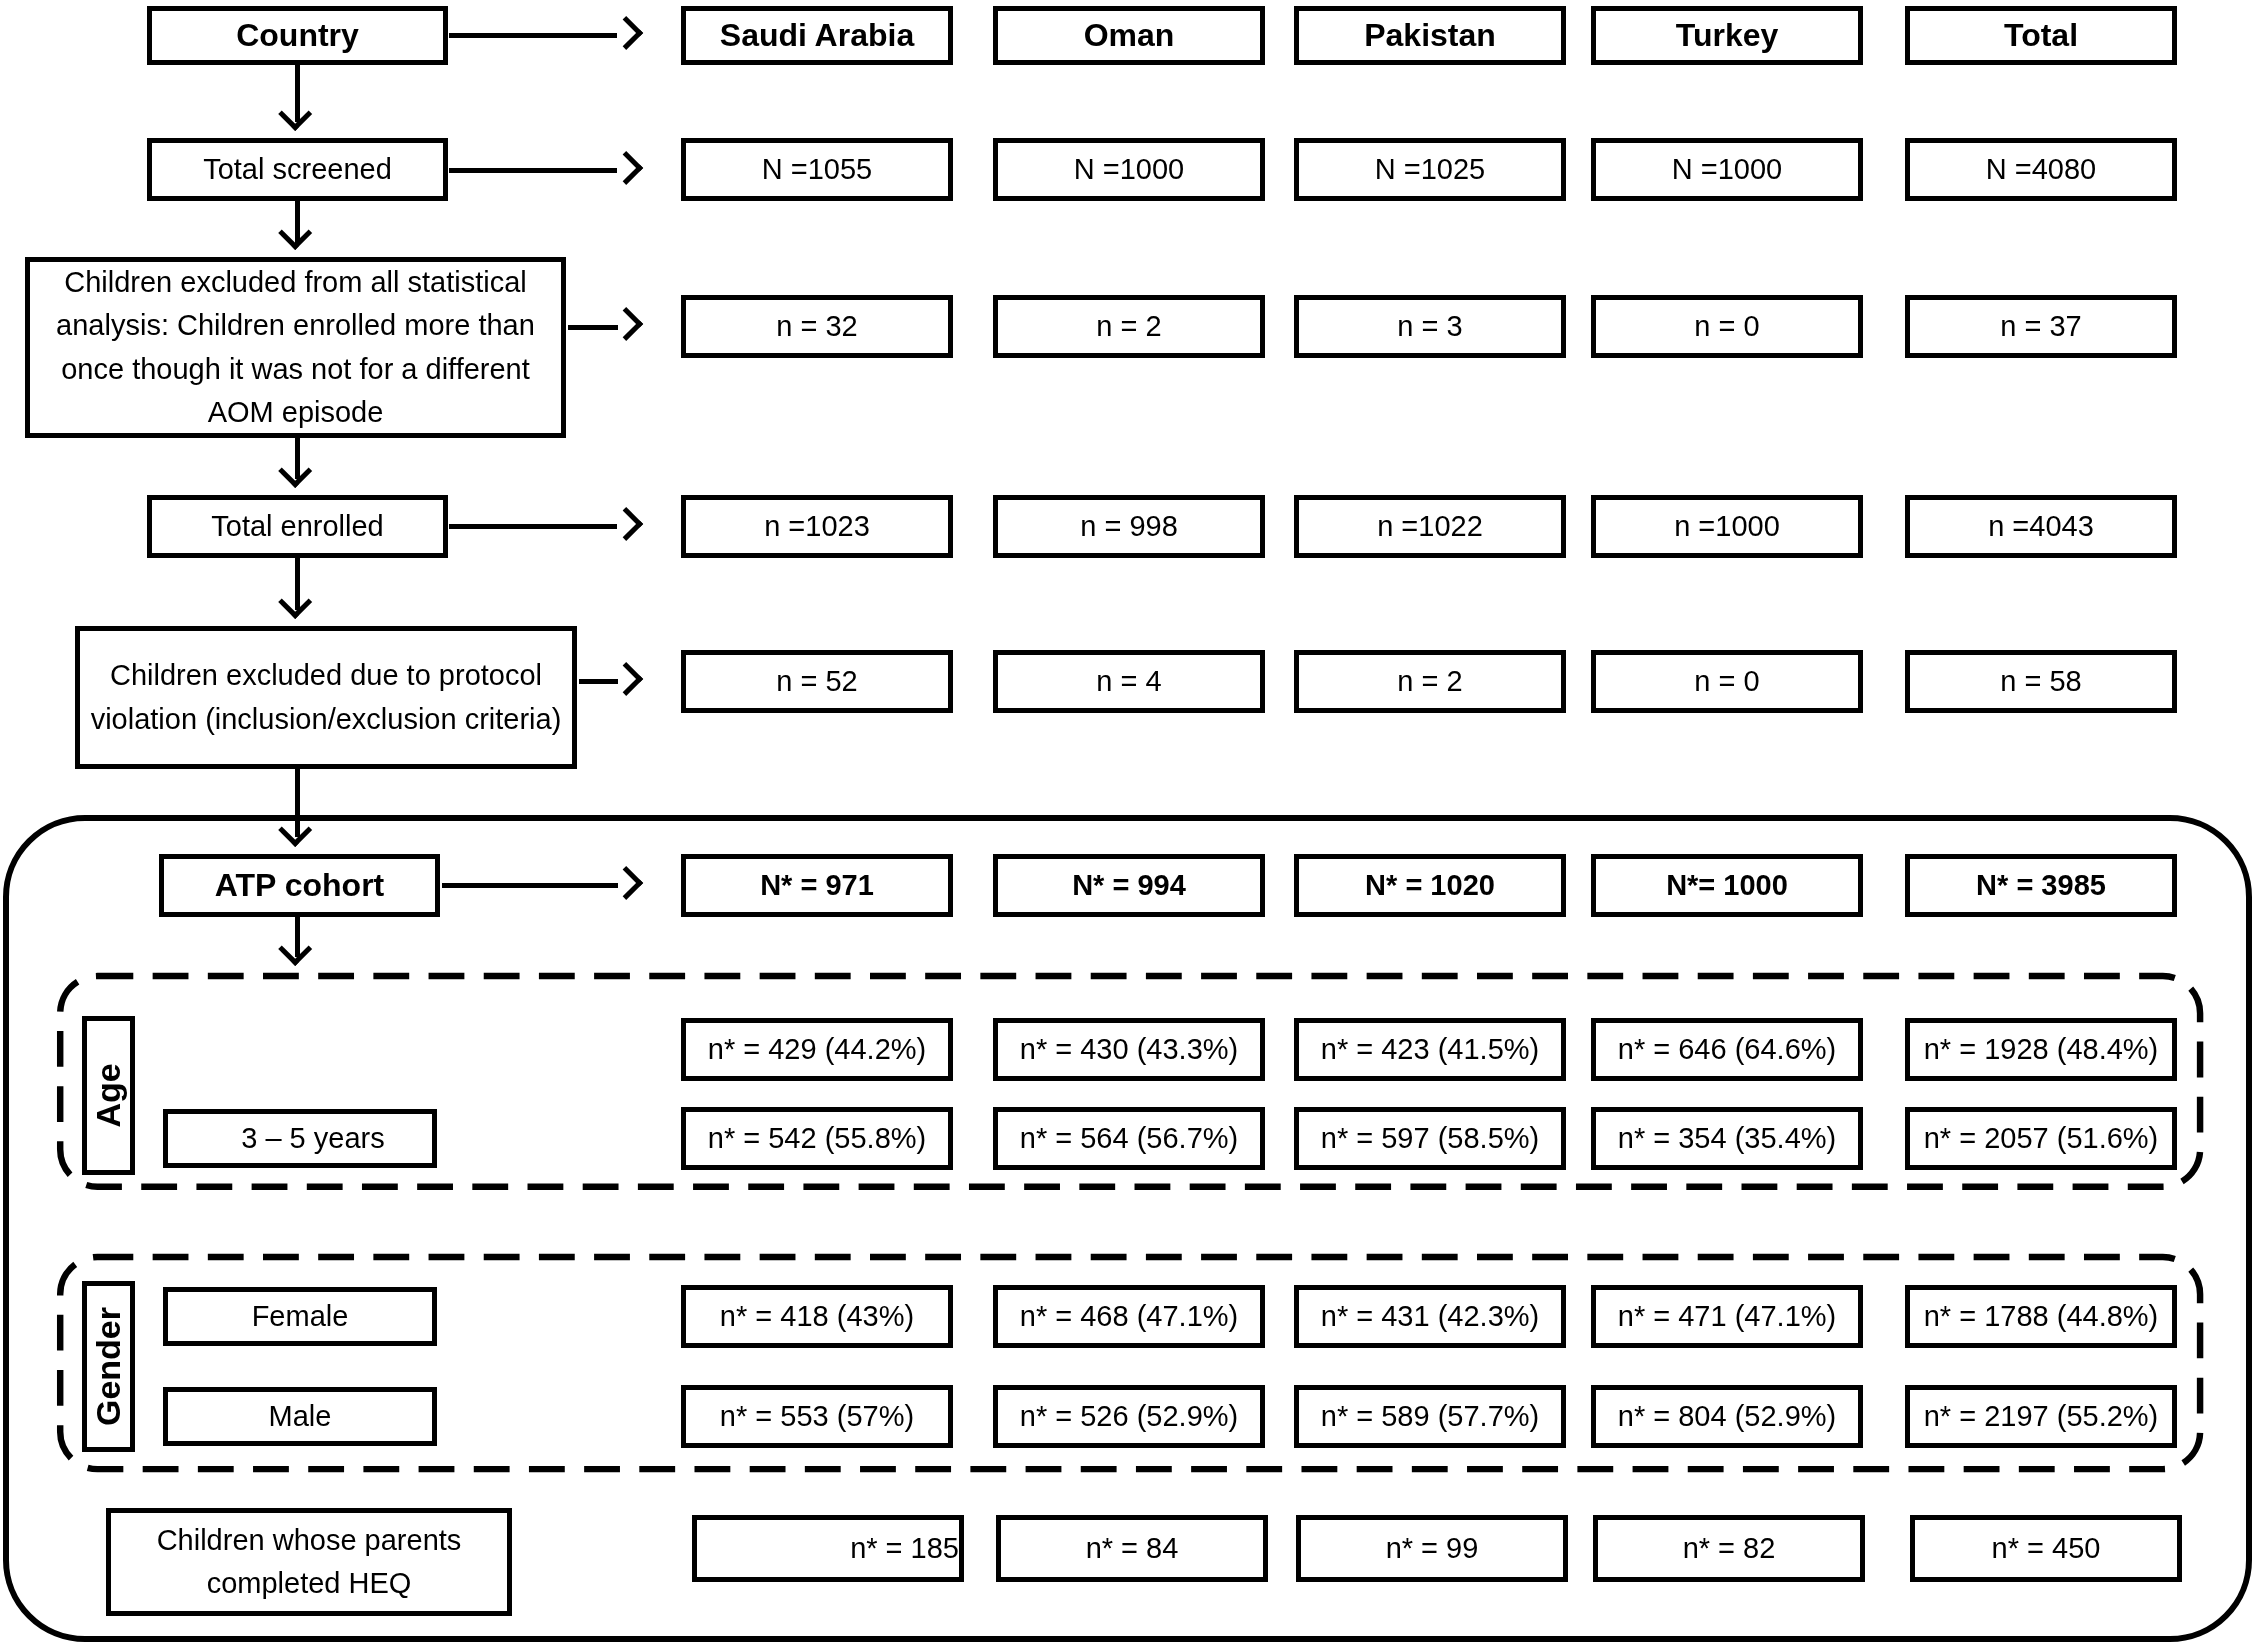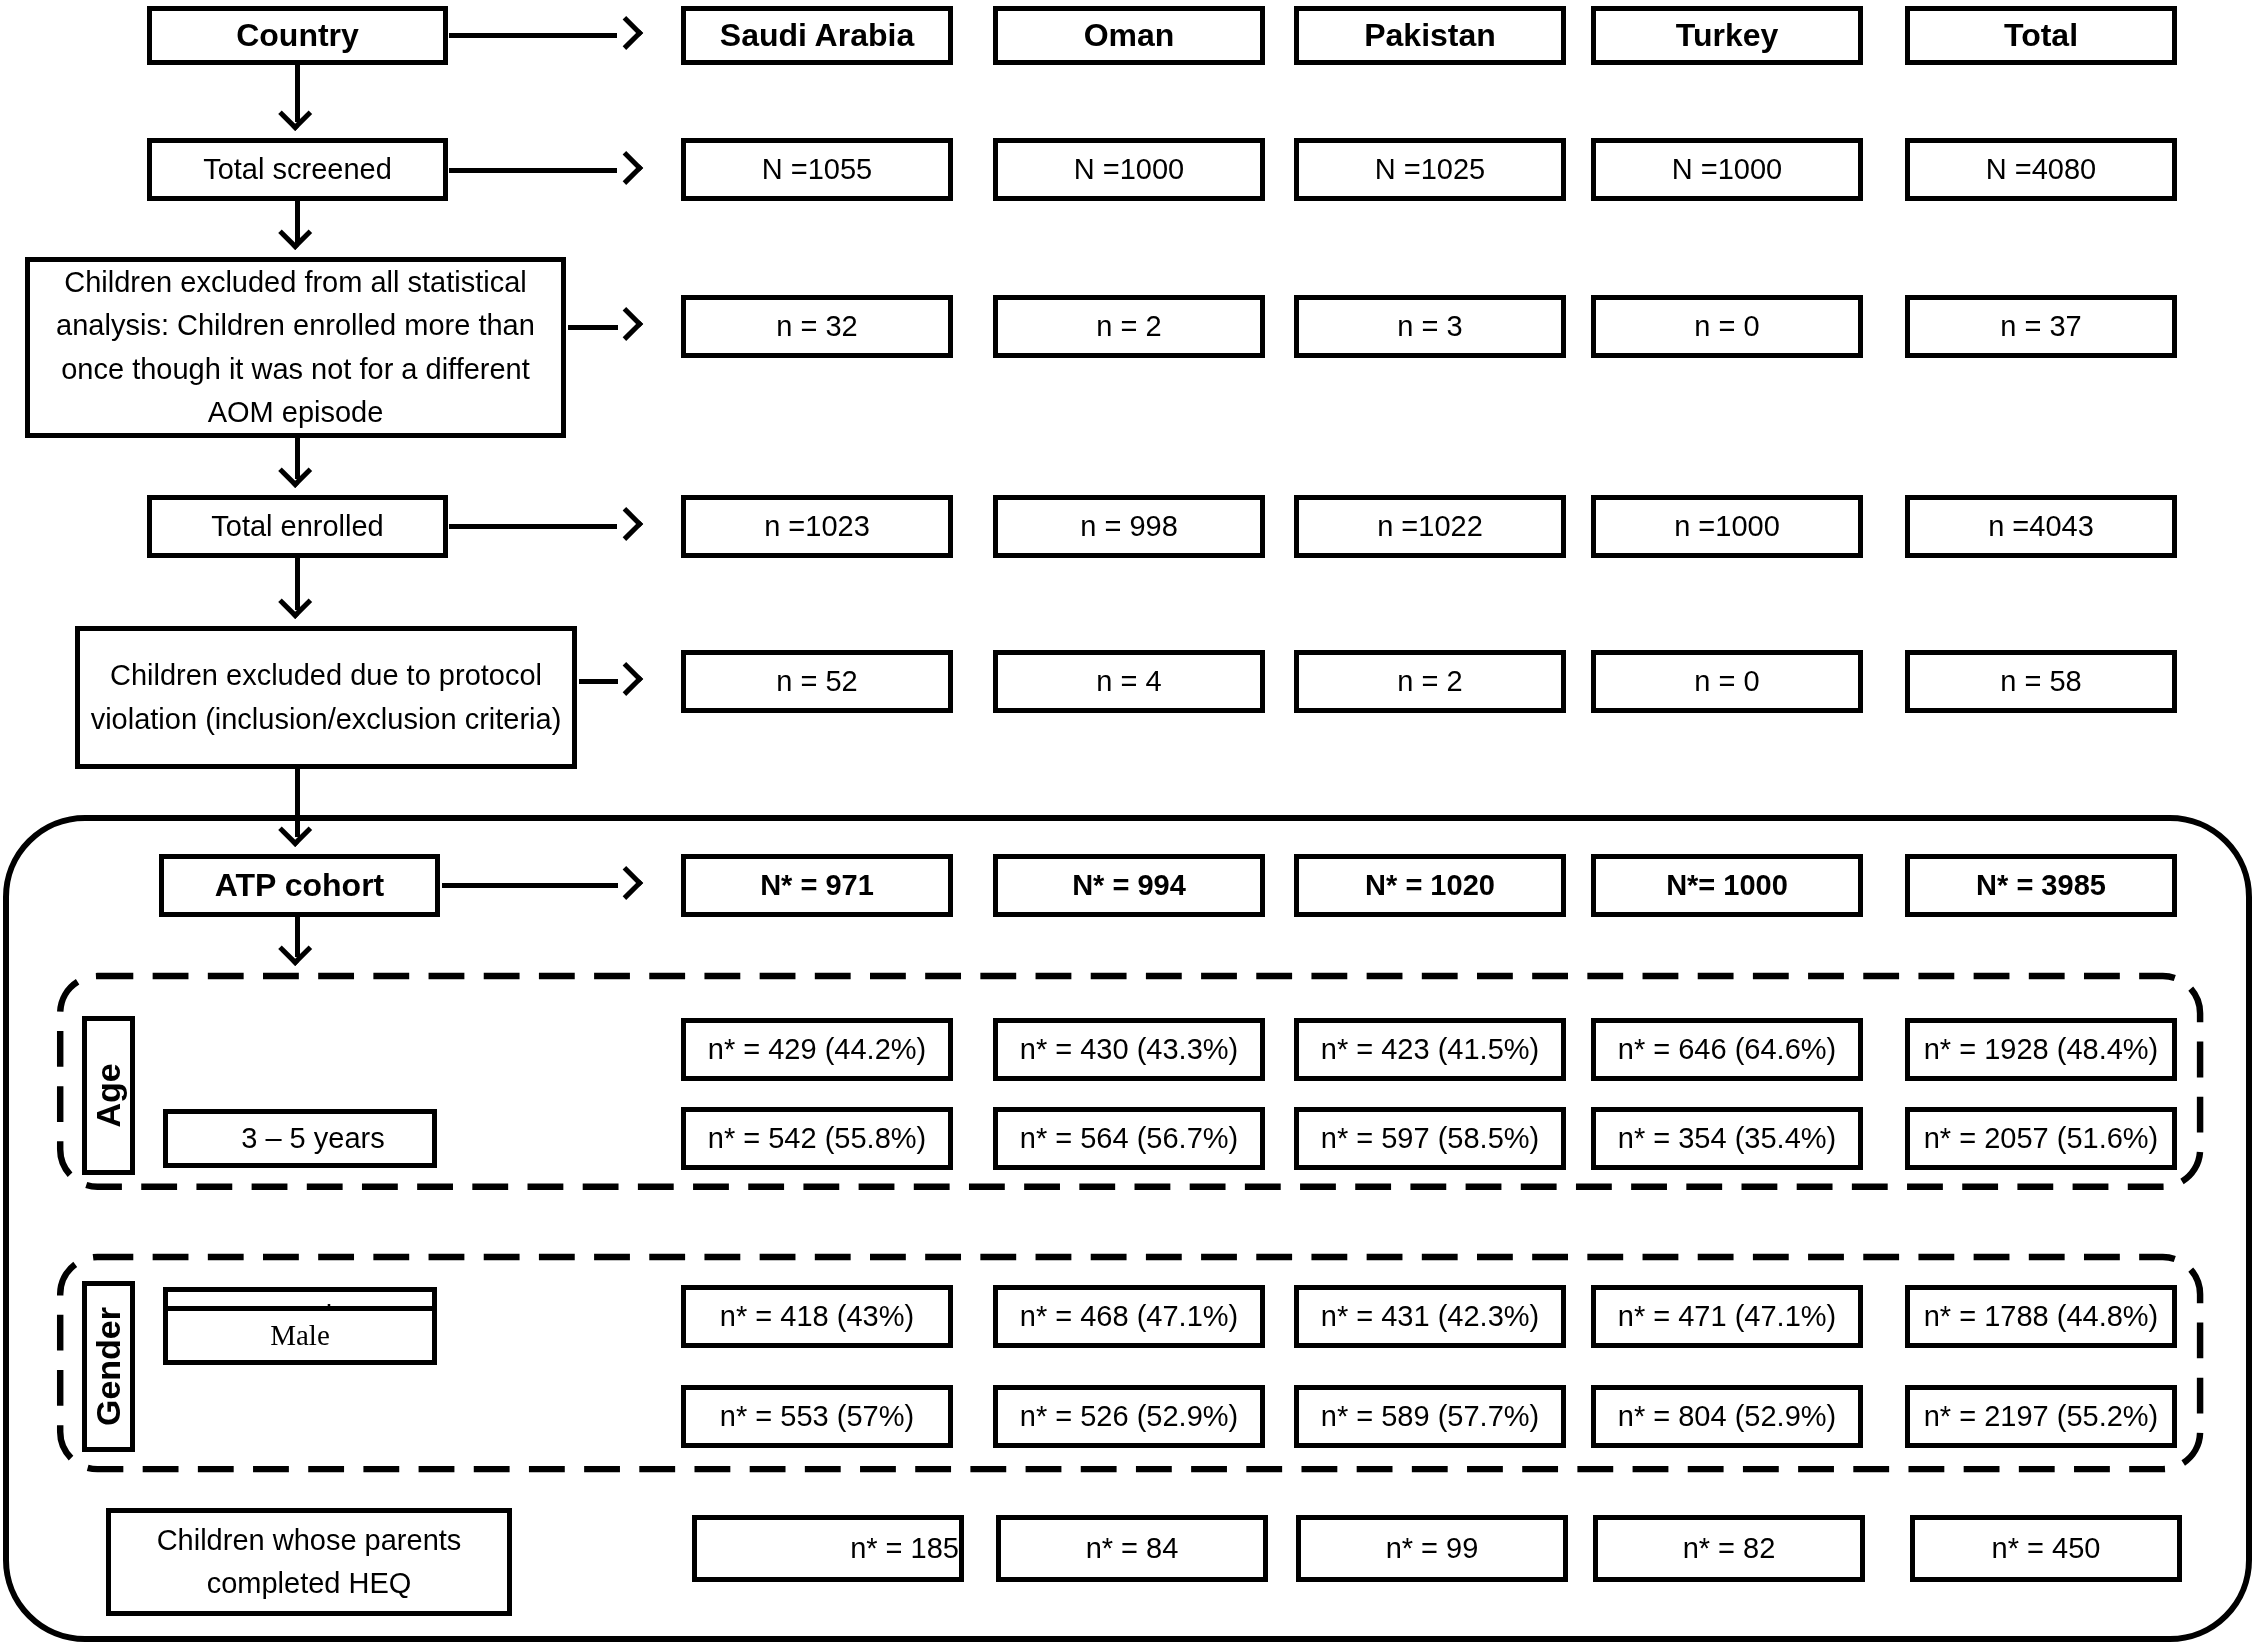--- a/index.html
+++ b/index.html
@@ -203,21 +203,21 @@
   <div class="box vbox" style="left:1294px;top:1285px;">
       <span>n* = 431 (42.3%)</span>
     </div>
   <div class="box vbox" style="left:1591px;top:1285px;">
       <span>n* = 471 (47.1%)</span>
     </div>
   <div class="box vbox" style="left:1905px;top:1285px;">
       <span>n* = 1788 (44.8%)</span>
     </div>
 
-  <div class="box lbl" style="left:163px;top:1306px;width:274px;height:59px;font-family:Liberation Serif, serif;">
+  <div class="box lbl" style="left:163px;top:1387px;width:274px;height:59px;">
     <span>Male</span>
     </div>
   <div class="box vbox" style="left:681px;top:1385px;">
       <span>n* = 553 (57%)</span>
     </div>
   <div class="box vbox" style="left:993px;top:1385px;">
       <span>n* = 526 (52.9%)</span>
     </div>
   <div class="box vbox" style="left:1294px;top:1385px;">
       <span>n* = 589 (57.7%)</span>

